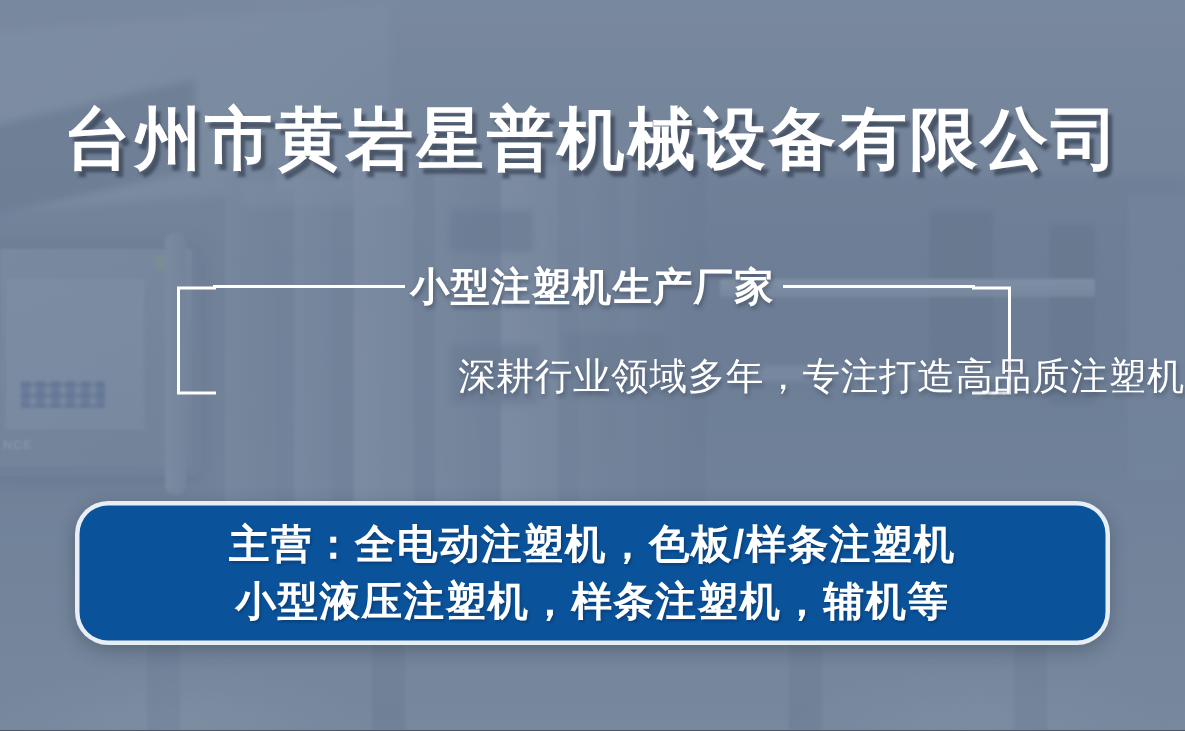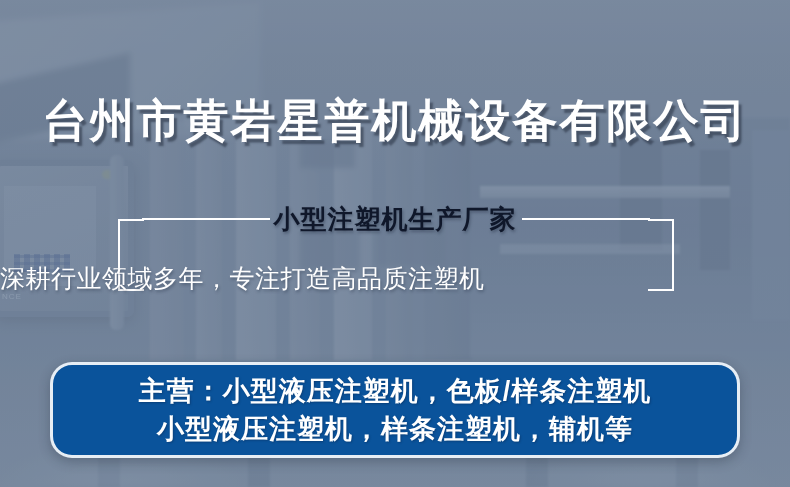--- a/index.html
+++ b/index.html
@@ -163,21 +163,21 @@
        rgba(116,133,157,.56) 100%);
   }
   .bg-tint2 {
     position: absolute;
     inset: 0;
     background: rgba(122,138,160,.30);
     mix-blend-mode: normal;
   }
 
   
-  .content { position: absolute; inset: 0; margin-top: 28px; }
+  .content { position: absolute; inset: 0; }
 
   .title {
     position: absolute;
     left: 0; right: 0;
     top: 63px;
     text-align: center;
     font-size: 45px;
     font-weight: bold;
     letter-spacing: 2px;
     color: #ffffff;
@@ -221,30 +221,30 @@
   .br-top-line.r { right: 24px; width: 128px; }
 
   .subtitle {
     position: absolute;
     left: 0; right: 0;
     top: 174px;
     text-align: center;
     font-size: 26px;
     font-weight: bold;
     letter-spacing: 1px;
-    color: #0f172a;
+    color: #ffffff;
     text-shadow: 1px 2px 3px rgba(40,52,70,.45);
     white-space: nowrap;
   }
 
   .tagline {
     position: absolute;
     left: 0; right: 0;
     top: 234px;
-    text-align: left;
+    text-align: right;
     font-size: 25px;
     letter-spacing: .5px;
     color: #ffffff;
     text-shadow: 1px 2px 3px rgba(40,52,70,.45);
     white-space: nowrap;
   }
 
   .blue-box {
     position: absolute;
     left: 50px;
@@ -329,18 +329,18 @@
       <div class="br-side right"></div>
       <div class="br-top-line l"></div>
       <div class="br-top-line r"></div>
     </div>
 
     <div class="subtitle">小型注塑机生产厂家</div>
 
     <div class="tagline">深耕行业领域多年，专注打造高品质注塑机</div>
 
     <div class="blue-box">
-      <div class="bb-line">主营：小型液压注塑机，色板/样条注塑机</div>
+      <div class="bb-line">主营：全电动注塑机，色板/样条注塑机</div>
       <div class="bb-line">小型液压注塑机，样条注塑机，辅机等</div>
     </div>
 
   </div>
 </div>
 
 </body></html>

